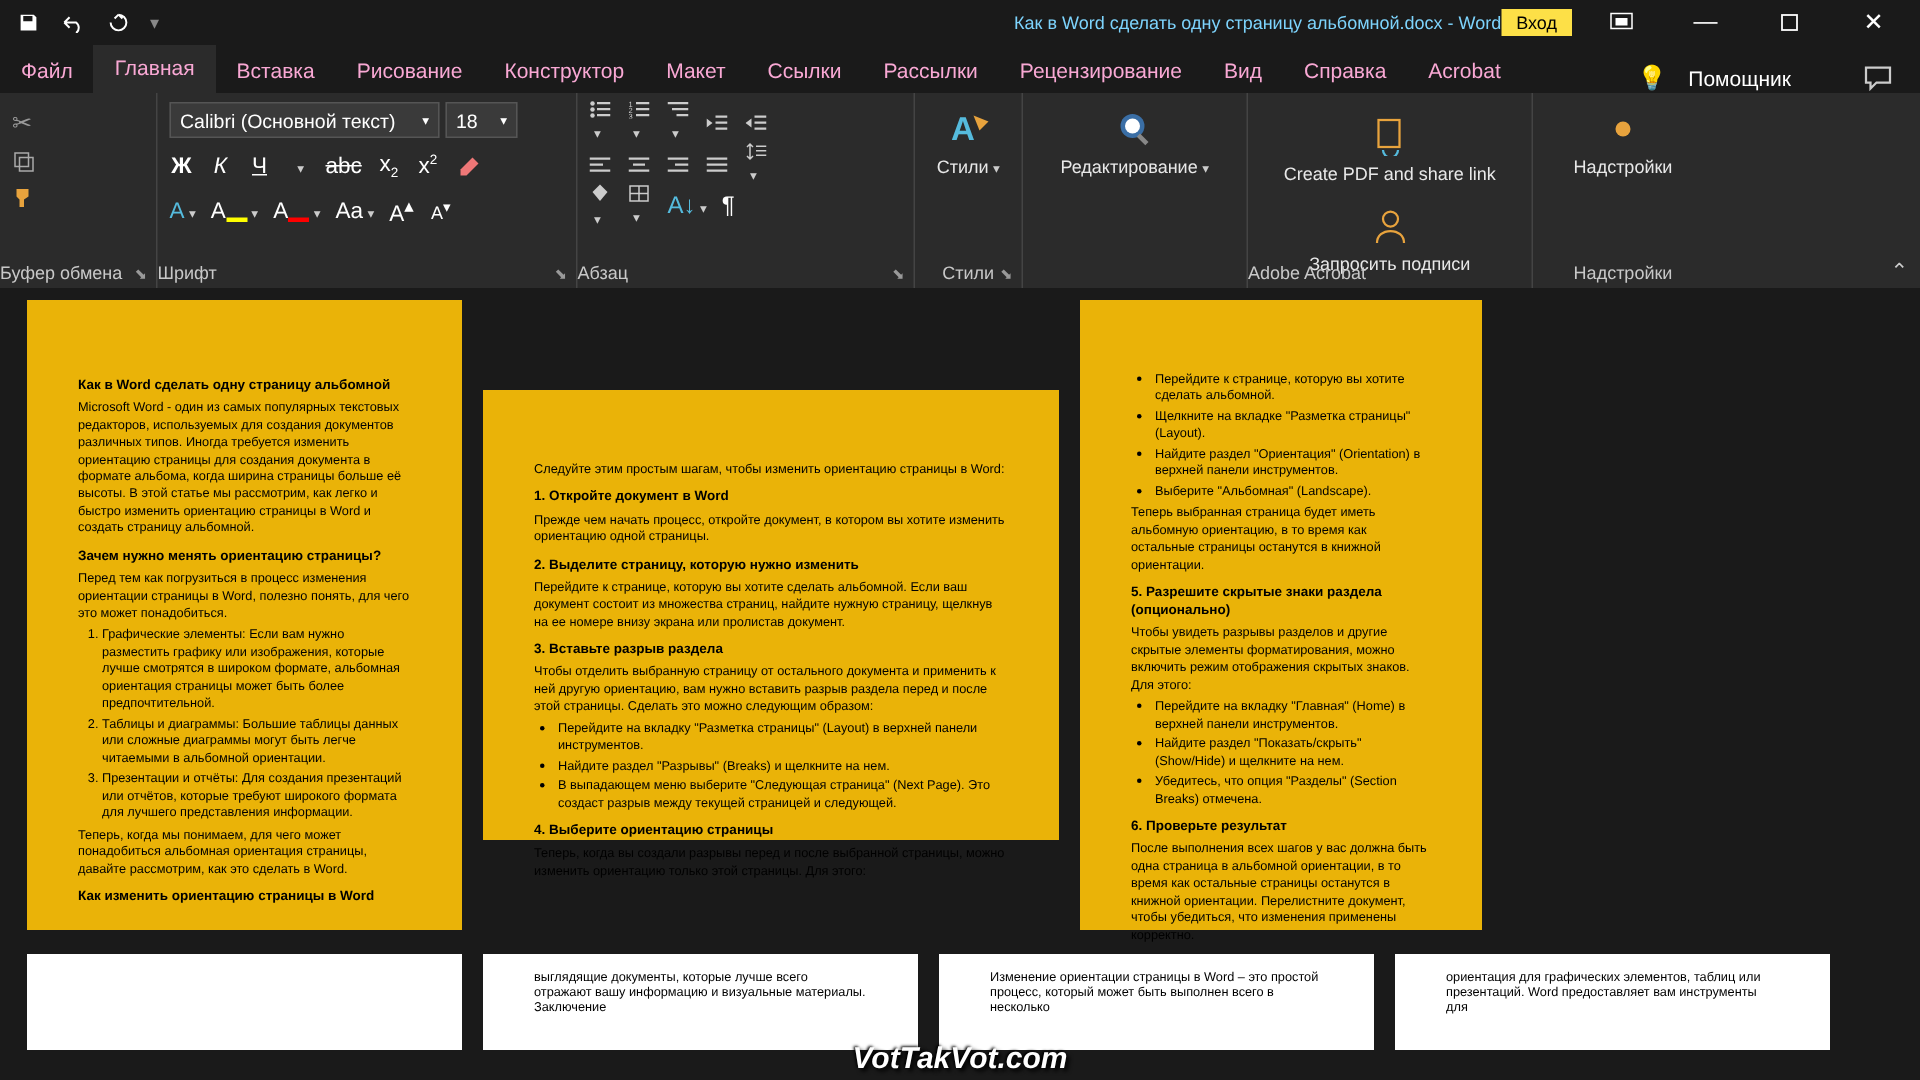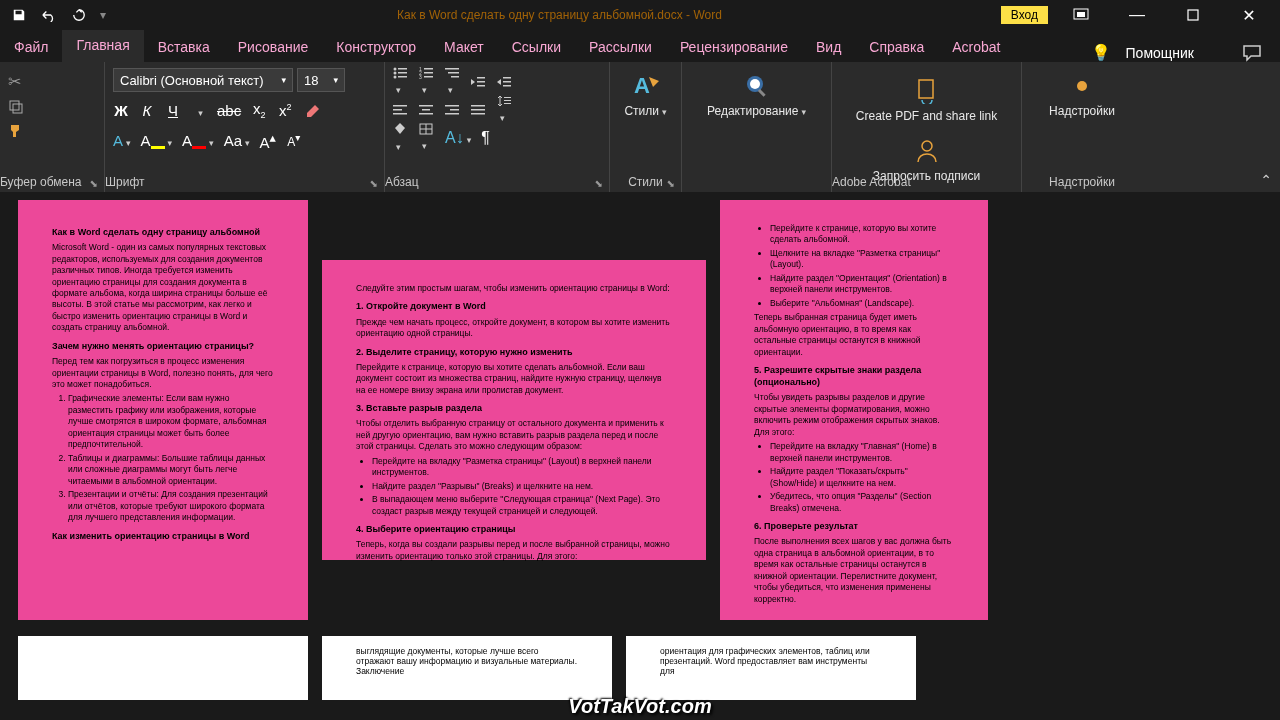--- a/index.html
+++ b/index.html
@@ -1,20 +1,20 @@
 <!DOCTYPE html>
 <html><head>
 <meta charset="utf-8">
 <style>
 *{margin:0;padding:0;box-sizing:border-box;font-family:"Segoe UI",Arial,sans-serif}
 body{background:#1e1e1e;color:#fff;width:1280px;height:720px;overflow:hidden;position:relative}
 .titlebar{height:30px;background:#1a1a1a;display:flex;align-items:center;font-size:12px}
 .qat{display:flex;gap:14px;padding:0 12px;align-items:center}
 .qat svg{fill:#fff}
-.title-center{flex:1;text-align:center;color:#a16207}
+.title-center{flex:1;text-align:right;color:#7dd3fc}
 .title-right{display:flex;align-items:center;gap:10px;padding-right:8px}
 .login-btn{background:#fde047;color:#000;padding:2px 10px;font-size:12px;border:none}
 .wincontrol{width:46px;height:30px;display:flex;align-items:center;justify-content:center;font-size:16px}
 .tabs{height:32px;background:#1a1a1a;display:flex;align-items:flex-end;padding:0 4px}
 .tab{padding:7px 14px;font-size:14px;color:#f9a8d4;cursor:pointer}
 .tab.active{background:#2b2b2b;border-bottom:2px solid transparent}
 .tab.first{padding-left:10px}
 .tabs-right{margin-left:auto;display:flex;align-items:center;gap:14px;padding-right:14px}
 .tabs-right .bulb{font-size:16px}
 .ribbon{height:130px;background:#2b2b2b;display:flex;position:relative}
@@ -40,21 +40,21 @@
 .styles-group{width:72px;text-align:center}
 .big-btn{display:flex;flex-direction:column;align-items:center;padding:4px 6px;cursor:pointer}
 .big-btn-icon{width:32px;height:32px;display:flex;align-items:center;justify-content:center;font-size:24px}
 .big-btn-label{font-size:12px;margin-top:2px;color:#e8e8e8;text-align:center;line-height:1.2}
 .edit-group{width:150px;text-align:center}
 .acrobat-group{width:190px;display:flex;justify-content:center;gap:4px}
 .addins-group{width:120px;text-align:center}
 .collapse-ribbon{position:absolute;right:8px;bottom:4px;font-size:14px;color:#ccc;cursor:pointer}
 .doc-area{position:absolute;top:192px;left:0;right:0;bottom:0;background:#1a1a1a;overflow:hidden}
 .pages-row{display:flex;gap:14px;padding:8px 18px}
-.page{background:#ec4899;color:#000;font-size:8.5px;line-height:1.35;padding:20px 34px}
+.page{background:#eab308;color:#000;font-size:8.5px;line-height:1.35;padding:44px 34px}
 .page1{width:290px;height:420px}
 .page2{width:384px;height:300px;margin-top:60px}
 .page3{width:268px;height:420px}
 .page h4{font-size:9px;font-weight:700;margin:6px 0 4px}
 .page p{margin:3px 0}
 .page ol,.page ul{padding-left:16px;margin:3px 0}
 .page li{margin:2px 0}
 .pages-row2{display:flex;gap:14px;padding:0 18px;margin-top:8px}
 .page-stub{background:#fff;color:#000;font-size:8.5px;width:290px;height:64px;padding:10px 34px 0}
 .watermark{position:absolute;bottom:2px;left:0;right:0;text-align:center;font-size:20px;font-weight:700;font-style:italic;color:#fff;text-shadow:2px 2px 3px #000,-1px -1px 2px #000}
@@ -361,20 +361,21 @@
     <div class="page page1">
       <h4>Как в Word сделать одну страницу альбомной</h4>
       <p>Microsoft Word - один из самых популярных текстовых редакторов, используемых для создания документов различных типов. Иногда требуется изменить ориентацию страницы для создания документа в формате альбома, когда ширина страницы больше её высоты. В этой статье мы рассмотрим, как легко и быстро изменить ориентацию страницы в Word и создать страницу альбомной.</p>
       <h4>Зачем нужно менять ориентацию страницы?</h4>
       <p>Перед тем как погрузиться в процесс изменения ориентации страницы в Word, полезно понять, для чего это может понадобиться.</p>
       <ol>
         <li>Графические элементы: Если вам нужно разместить графику или изображения, которые лучше смотрятся в широком формате, альбомная ориентация страницы может быть более предпочтительной.</li>
         <li>Таблицы и диаграммы: Большие таблицы данных или сложные диаграммы могут быть легче читаемыми в альбомной ориентации.</li>
         <li>Презентации и отчёты: Для создания презентаций или отчётов, которые требуют широкого формата для лучшего представления информации.</li>
       </ol>
+      <p>Теперь, когда мы понимаем, для чего может понадобиться альбомная ориентация страницы, давайте рассмотрим, как это сделать в Word.</p>
       <h4>Как изменить ориентацию страницы в Word</h4>
     </div>
 
     <div class="page page2">
       <p>Следуйте этим простым шагам, чтобы изменить ориентацию страницы в Word:</p>
       <h4>1. Откройте документ в Word</h4>
       <p>Прежде чем начать процесс, откройте документ, в котором вы хотите изменить ориентацию одной страницы.</p>
       <h4>2. Выделите страницу, которую нужно изменить</h4>
       <p>Перейдите к странице, которую вы хотите сделать альбомной. Если ваш документ состоит из множества страниц, найдите нужную страницу, щелкнув на ее номере внизу экрана или пролистав документ.</p>
       <h4>3. Вставьте разрыв раздела</h4>
@@ -403,17 +404,18 @@
         <li>Найдите раздел "Показать/скрыть" (Show/Hide) и щелкните на нем.</li>
         <li>Убедитесь, что опция "Разделы" (Section Breaks) отмечена.</li>
       </ul>
       <h4>6. Проверьте результат</h4>
       <p>После выполнения всех шагов у вас должна быть одна страница в альбомной ориентации, в то время как остальные страницы останутся в книжной ориентации. Перелистните документ, чтобы убедиться, что изменения применены корректно.</p>
     </div>
   </div>
   <div class="pages-row2">
     <div class="page-stub"></div>
     <div class="page-stub"><span>выглядящие документы, которые лучше всего отражают вашу информацию и визуальные материалы. Заключение</span></div>
+    <div class="page-stub"><span>Изменение ориентации страницы в Word – это простой процесс, который может быть выполнен всего в несколько</span></div>
     <div class="page-stub"><span>ориентация для графических элементов, таблиц или презентаций. Word предоставляет вам инструменты для</span></div>
   </div>
 </div>
 
 <div class="watermark">VotTakVot.com</div>
 
 </body></html>

